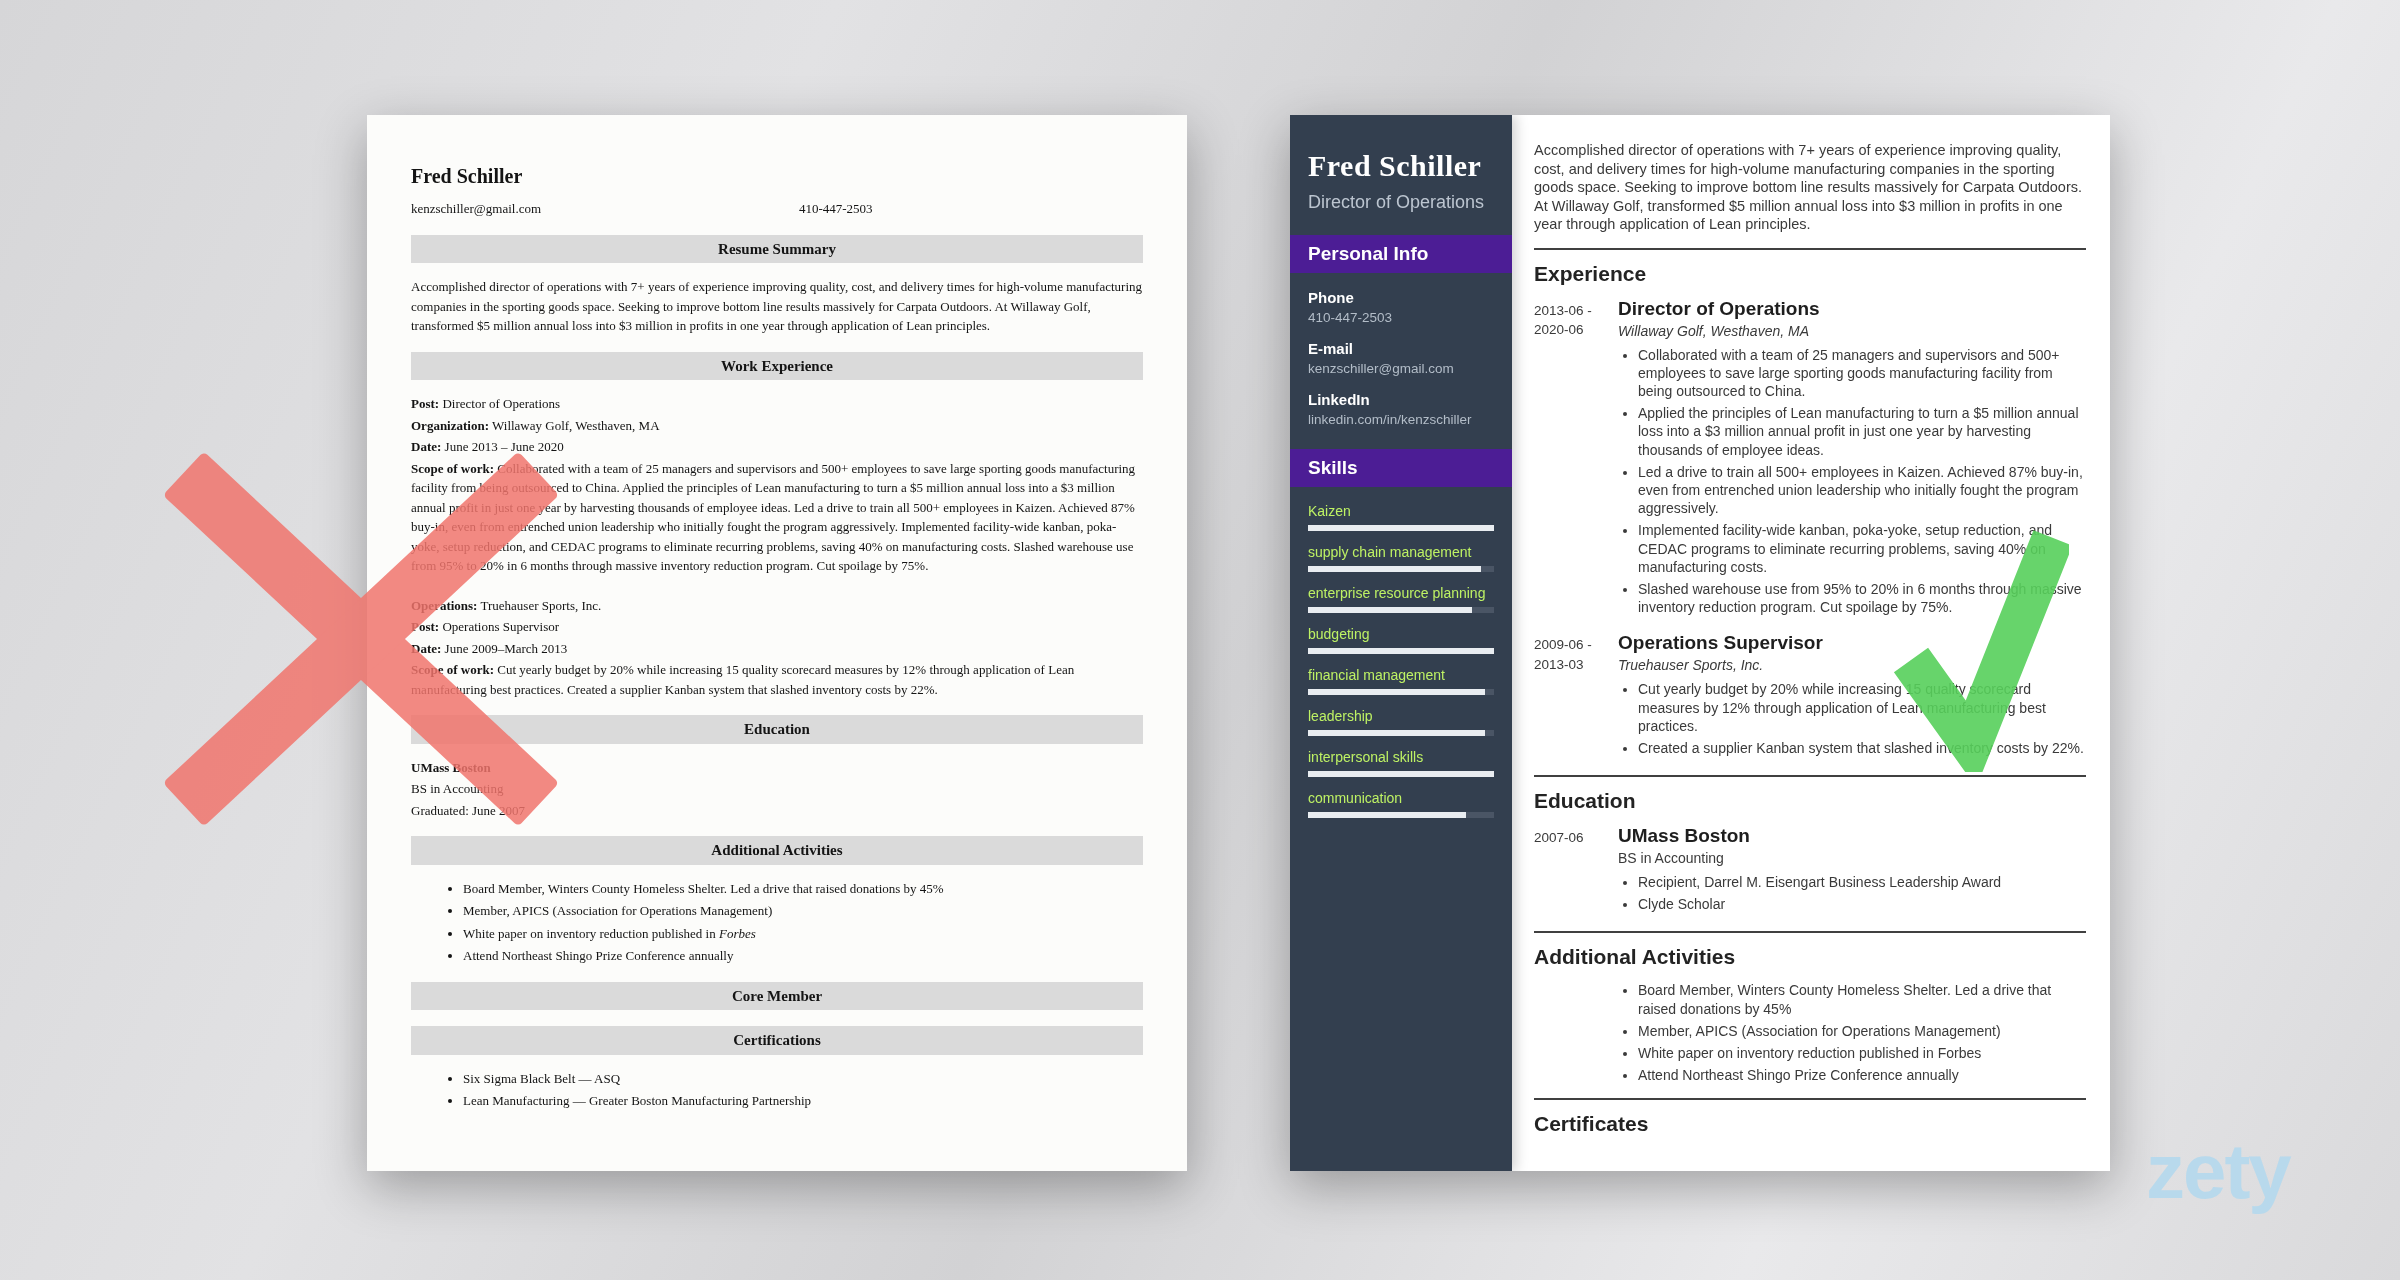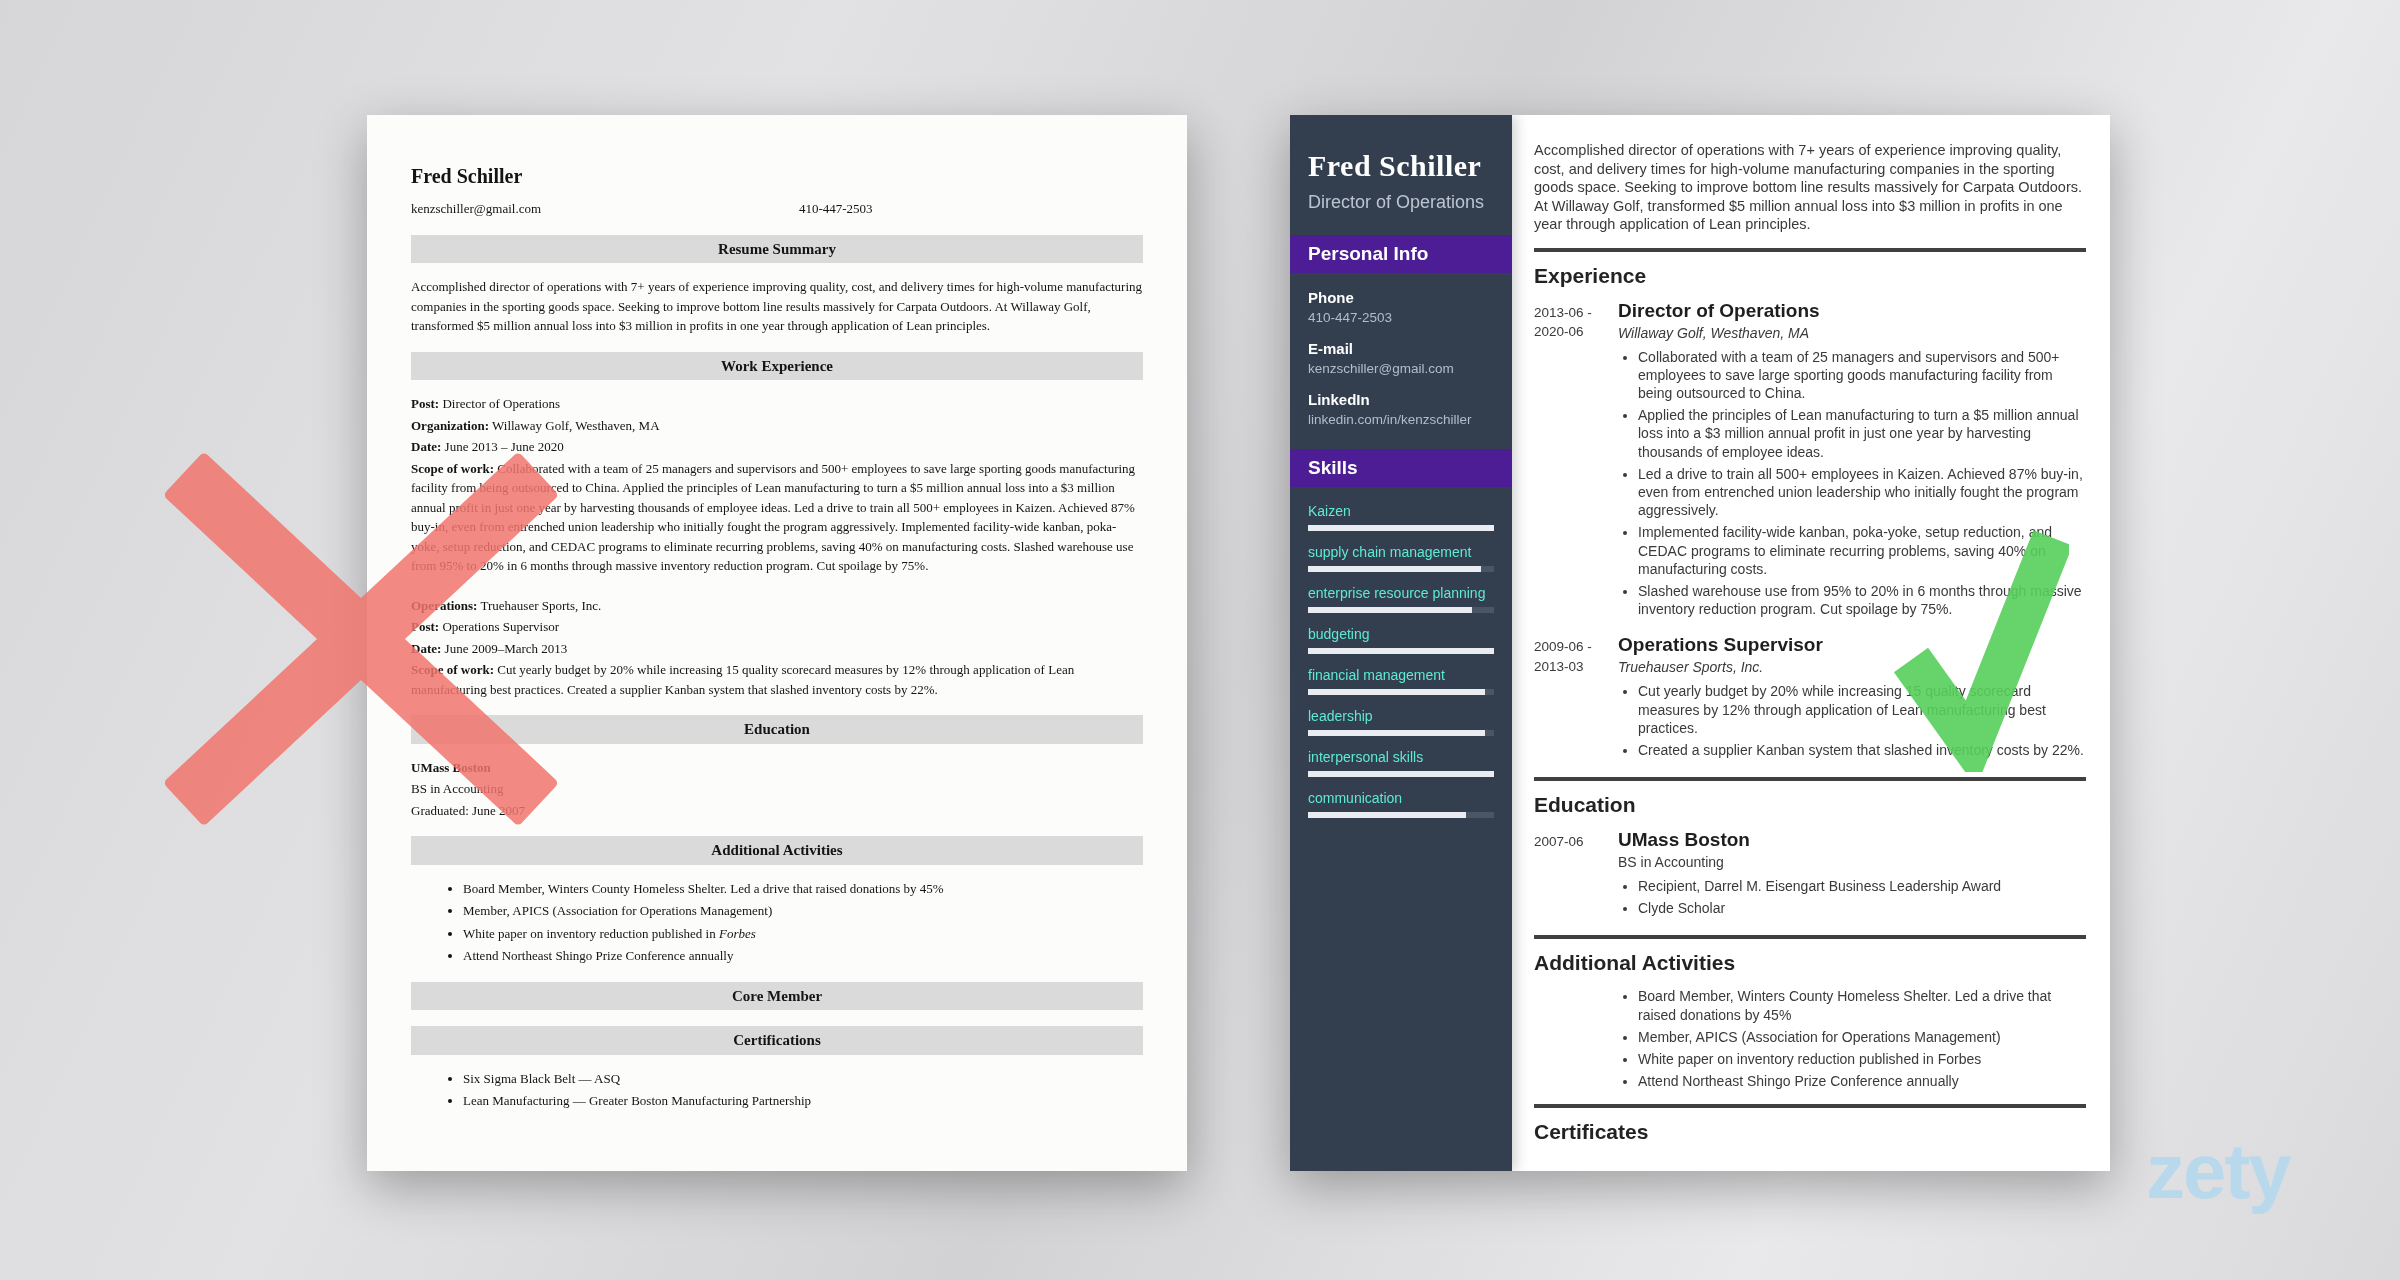--- a/index.html
+++ b/index.html
@@ -42,27 +42,27 @@
   .sb-name { font-family:"Liberation Serif", serif; font-weight:bold; font-size:30px; letter-spacing:0.5px; }
   .sb-title { font-size:18px; color:#bcc5d0; margin-top:9px; }
   .sb-band {
     background:#4c1d95; margin:22px -18px 16px; padding:8px 18px;
     font-size:19px; font-weight:bold;
   }
   .sb-field { margin-bottom:15px; }
   .sb-label { font-weight:bold; font-size:15px; margin-bottom:4px; }
   .sb-value { font-size:13.5px; color:#b3bdc8; }
   .skill { margin-bottom:13px; }
-  .skill-name { font-size:14px; color:#5eead4; margin-bottom:6px; }
+  .skill-name { font-size:14px; color:#bef264; margin-bottom:6px; }
   .skill-track { height:6px; background:#4a5565; }
   .skill-fill { height:100%; background:#e9edf1; }
 
   .rmain { flex:1; padding:26px 24px 0 22px; color:#333; }
   .summary { font-size:14.5px; line-height:1.28; margin:0 0 14px; color:#3a3a3a; }
-  .rsection { border-top:4px solid #404040; padding-top:12px; margin-top:14px; }
+  .rsection { border-top:2px solid #404040; padding-top:12px; margin-top:14px; }
   .rsection h2 { font-size:21px; margin:0 0 12px; color:#232323; }
   .entry { display:flex; margin-bottom:12px; }
   .dates { flex:0 0 84px; font-size:13.5px; color:#3a3a3a; line-height:1.45; padding-top:3px; }
   .ebody { flex:1; }
   .ebody h3 { font-size:19px; margin:0 0 3px; color:#1e1e1e; }
   .company { font-style:italic; font-size:14px; color:#3a3a3a; margin-bottom:7px; }
   .degree { font-size:14px; color:#3a3a3a; margin:3px 0 7px; }
   .rmain ul { margin:0; padding-left:20px; }
   .rmain li { font-size:14px; line-height:1.3; margin-bottom:4px; color:#3a3a3a; }
   .indent-content { margin-left:84px; }

